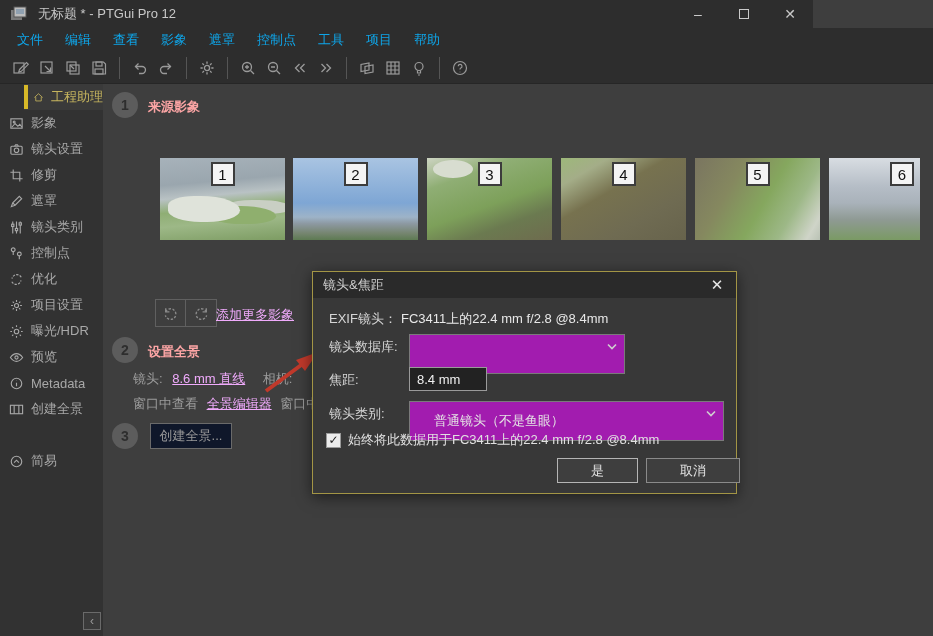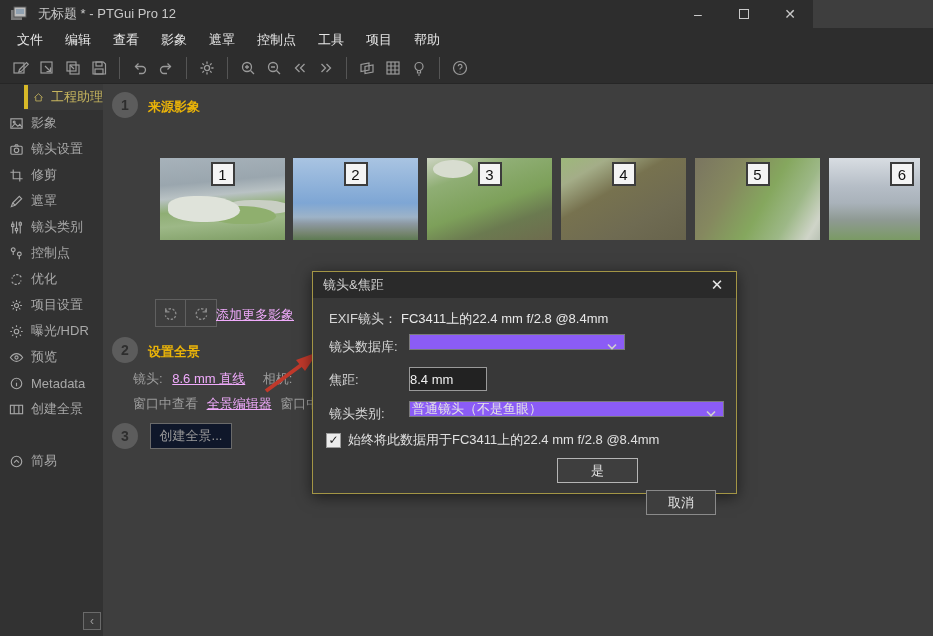--- a/index.html
+++ b/index.html
@@ -9,39 +9,39 @@
 
   
   .titlebar { position:absolute; left:0; top:0; width:813px; height:28px; background:#2d2d2d; display:flex; align-items:center; }
   .appicon { margin-left:10px; width:18px; height:16px; }
   .title-text { margin-left:10px; color:#c9c9c9; }
   .win-controls { position:absolute; right:0; top:0; height:28px; display:flex; }
   .win-btn { width:46px; height:28px; display:flex; align-items:center; justify-content:center; color:#c9c9c9; font-size:14px; }
   .maxbox { width:10px; height:10px; border:1px solid #c9c9c9; display:inline-block; }
 
   .menubar { position:absolute; left:0; top:28px; width:933px; height:24px; background:#2d2d2d; display:flex; align-items:center; padding-left:6px; }
-  .menu-item { padding:3px 11px; color:#e5e5e5; }
+  .menu-item { padding:3px 11px; color:#0ea5e9; }
 
   .toolbar { position:absolute; left:0; top:52px; width:933px; height:32px; background:#2d2d2d; display:flex; align-items:center; padding-left:8px; border-bottom:1px solid #262626; }
   .tool-btn { width:26px; height:26px; display:flex; align-items:center; justify-content:center; color:#9a9a9a; }
   .tool-sep { width:1px; height:22px; background:#555; margin:0 7px; }
   .toolbar svg, .sidebar svg { display:block; }
 
   
   .sidebar { position:absolute; left:0; top:84px; width:103px; height:552px; background:#323232; }
   .side-item { position:relative; height:26px; display:flex; align-items:center; padding-left:9px; color:#a8a8a8; }
   .side-item .lbl { margin-left:7px; white-space:nowrap; }
   .side-item.sel { color:#c5b45e; background:#3a3a3a;margin-left:24px; }
   .side-item.sel::before { content:""; position:absolute; left:0; top:1px; width:4px; height:24px; background:#d8b928; }
   .side-gap { height:26px; }
   .collapse-btn { position:absolute; right:2px; bottom:6px; width:18px; height:18px; border:1px solid #6a6a6a; background:#3a3a3a; color:#9a9a9a; display:flex; align-items:center; justify-content:center; font-size:12px; }
 
   
   .step-circle { position:absolute; width:26px; height:26px; border-radius:50%; background:#5c5c5c; color:#2e2e2e; font-weight:bold; display:flex; align-items:center; justify-content:center; font-size:14px; }
-  .step-title { position:absolute; color:#eab308; font-weight:bold; }
+  .step-title { position:absolute; color:#fca5a5; font-weight:bold; }
   .gray-text { color:#9c9c9c; }
   .link { color:#f0abfc; text-decoration:underline; }
 
   .thumb { position:absolute; top:158px; height:82px; overflow:hidden; }
   .badge { position:absolute; top:4px; left:50%; transform:translateX(-50%); width:24px; height:24px; background:#f4f4f4; border:2px solid #3c3c3c; color:#111; font-size:15px; display:flex; align-items:center; justify-content:center; }
   .t1 { background:linear-gradient(175deg,#a7b2ba 0%,#9aa6ae 30%,#b9c2c4 45%,#8fae74 60%,#9db887 75%,#7d9c63 100%); }
   .t1::after { content:""; position:absolute; left:8px; top:38px; width:72px; height:26px; background:#dfe3da; border-radius:40% 60% 50% 50%; box-shadow:40px 6px 0 -4px #8faf6e, 58px -2px 0 -6px #c9cfc4; }
   .t2 { background:linear-gradient(180deg,#a9c4e2 0%,#7ea6d4 55%,#9db3c8 72%,#8d99a2 80%,#75856f 92%,#5d7a52 100%); }
   .t3 { background:linear-gradient(160deg,#cdd4c2 0%,#8fae74 25%,#7da05a 55%,#6b7a50 75%,#6e6b4e 100%); }
   .t3::after { content:""; position:absolute; left:6px; top:2px; width:40px; height:18px; background:#d8ddd0; border-radius:50%; }
@@ -56,29 +56,29 @@
   .create-btn { position:absolute; left:150px; top:423px; width:82px; height:26px; border:1px solid #6a6a6a; background:#0f172a; color:#9a9a9a; display:flex; align-items:center; justify-content:center; }
 
   .arrow-svg { position:absolute; left:0; top:0; z-index:5; pointer-events:none; }
 
   
   .dialog { position:absolute; left:312px; top:271px; width:425px; height:223px; background:#383838; border:1px solid #a39545; box-shadow:0 3px 14px rgba(0,0,0,.55); z-index:10; }
   .dlg-titlebar { position:absolute; left:0; top:0; width:100%; height:26px; background:#2a2a2a; display:flex; align-items:center; }
   .dlg-title { margin-left:10px; color:#cfcfcf; }
   .dlg-close { position:absolute; right:8px; top:3px; width:22px; height:20px; display:flex; align-items:center; justify-content:center; color:#e8e8e8; font-size:15px; }
   .dlg-label { position:absolute; left:16px; color:#d6d6d6; }
-  .dlg-select { position:absolute; left:96px; height:16px; background:#8b5cf6; border:1px solid #7a7a7a; color:#e4e4e4; display:flex; align-items:center; padding-left:2px; }
+  .dlg-select { position:absolute; left:96px; height:40px; background:#a21caf; border:1px solid #7a7a7a; color:#e4e4e4; display:flex; align-items:center; padding-left:24px; }
   .dlg-select .chev { position:absolute; right:7px; top:8px; }
-  .dlg-input { position:absolute; left:96px; width:78px; height:24px; background:#222; border:1px solid #9a9a9a; color:#f0f0f0; font-size:13px; font-family:"Liberation Sans",sans-serif; }
+  .dlg-input { position:absolute; left:96px; width:78px; height:24px; background:#222; border:1px solid #9a9a9a; color:#f0f0f0; font-size:13px; padding-left:7px; font-family:"Liberation Sans",sans-serif; }
   .checkrow { position:absolute; left:13px; top:159px; display:flex; align-items:center; }
   .checkbox { width:15px; height:15px; background:#ececec; border:1px solid #9a9a9a; color:#1c1c1c; font-size:12px; font-weight:bold; display:flex; align-items:center; justify-content:center; }
   .checklabel { margin-left:7px; color:#e0e0e0; }
   .dlg-btn { position:absolute; top:186px; height:25px; background:#3e3e3e; color:#e4e4e4; display:flex; align-items:center; justify-content:center; }
   .btn-yes { left:244px; width:81px; border:1px solid #b5b5b5; }
-  .btn-cancel { left:333px; width:70px; border:1px solid #8a8a8a;margin-top:32px; }
+  .btn-cancel { left:333px; width:94px; border:1px solid #8a8a8a; }
 </style>
 </head>
 <body>
 
 <div id="app">
 
   <div class="titlebar">
     <svg class="appicon" viewBox="0 0 18 16">
       <rect x="1" y="4" width="11" height="10" fill="#7a7a7a"></rect>
         <rect x="4" y="1" width="12" height="10" fill="#bcbcbc" stroke="#555"></rect>

